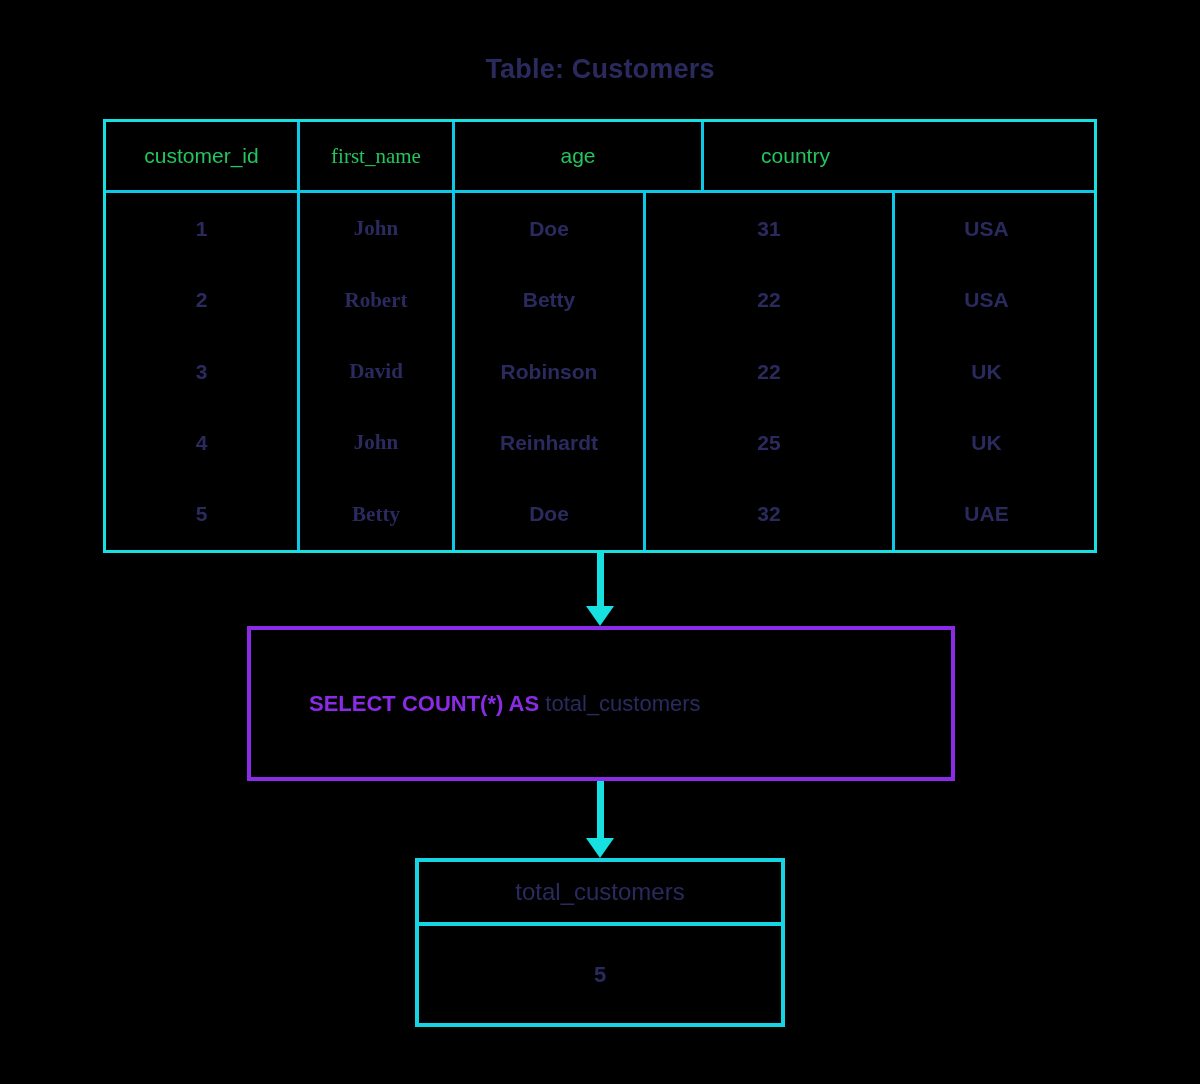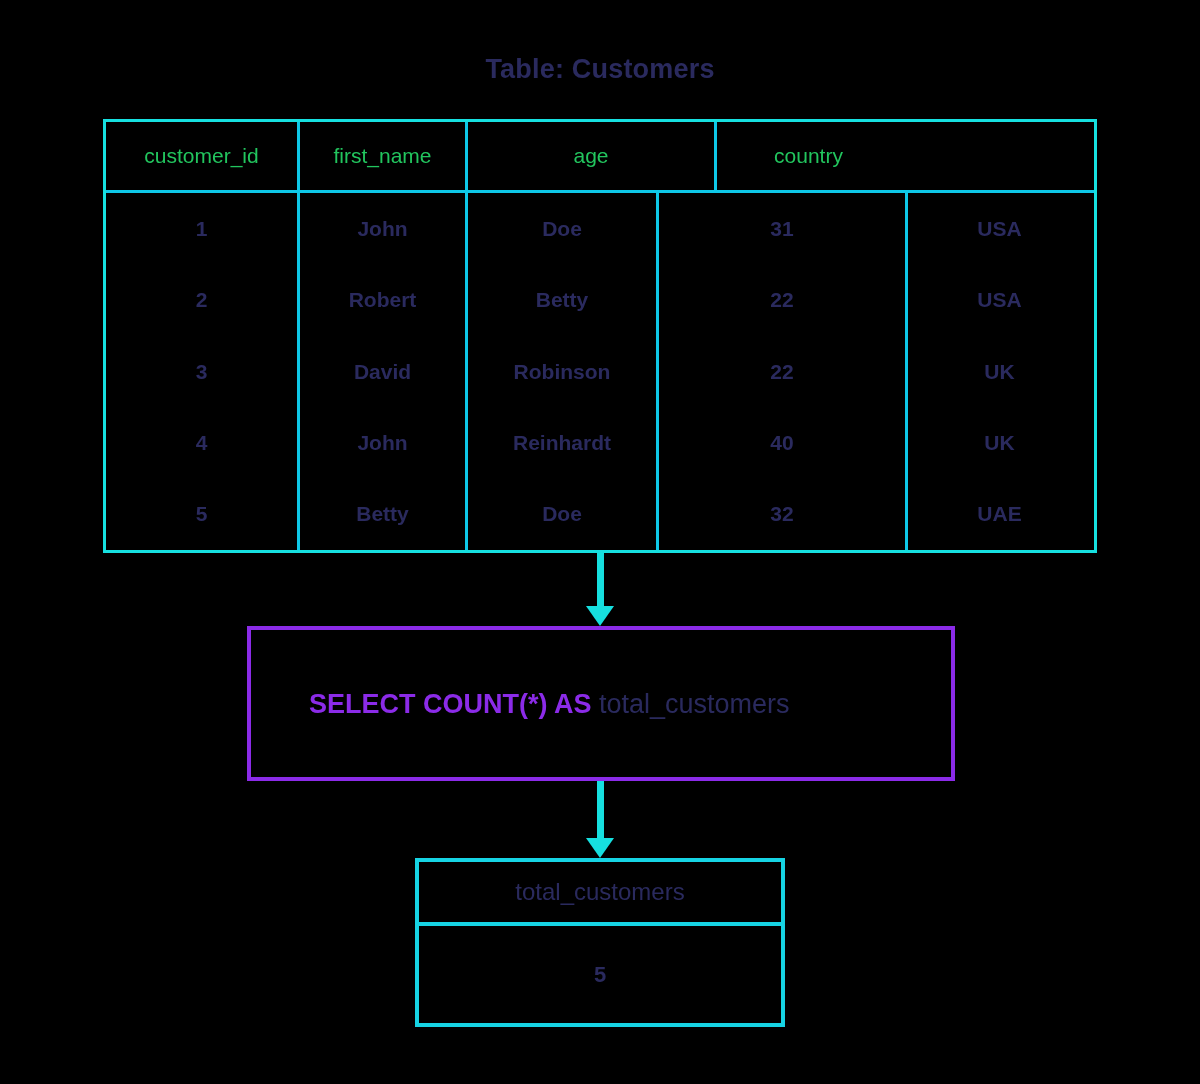--- a/index.html
+++ b/index.html
@@ -71,21 +71,21 @@
     border-right: 3px solid #0ec8e8;
   }
   .cell:last-child { border-right: none; }
   .src-head .cell {
     font-size: 21px;
     font-weight: 500;
     color: #22c55e;
   }
   
   .c0 { width: 194px; }
-  .c1 { width: 168px; }
+  .c1 { width: 155px; font-family: Liberation Serif, serif; }
   .c2 { width: 191px; }
   .c3 { width: 249px; }
   .c4 { width: 183px; }
 
   
   .src-body .src-row .cell { border-bottom: none; }
 
   
   .arrow {
     position: absolute;
@@ -123,21 +123,21 @@
     width: 708px;
     height: 155px;
     border: 4px solid #8b2be8;
     box-sizing: border-box;
     display: flex;
     flex-direction: column;
     justify-content: center;
     padding: 0 58px;
   }
   .query-line {
-    font-size: 27px;
+    font-size: 22px;
     line-height: 52px;
     white-space: pre;
     color: #2a2a5e;
     font-weight: 600;
   }
   .kw {
     color: #8b2be8;
     font-weight: 700;
   }
   .ident { color: #2a2a5e; font-weight: 500; }
@@ -212,21 +212,21 @@
         <div class="cell c1">David</div>
         <div class="cell c2">Robinson</div>
         <div class="cell c3">22</div>
         <div class="cell c4">UK</div>
       </div>
 
       <div class="src-row">
         <div class="cell c0">4</div>
         <div class="cell c1">John</div>
         <div class="cell c2">Reinhardt</div>
-        <div class="cell c3">40</div>
+        <div class="cell c3">25</div>
         <div class="cell c4">UK</div>
       </div>
 
       <div class="src-row">
         <div class="cell c0">5</div>
         <div class="cell c1">Betty</div>
         <div class="cell c2">Doe</div>
         <div class="cell c3">32</div>
         <div class="cell c4">UAE</div>
       </div>

